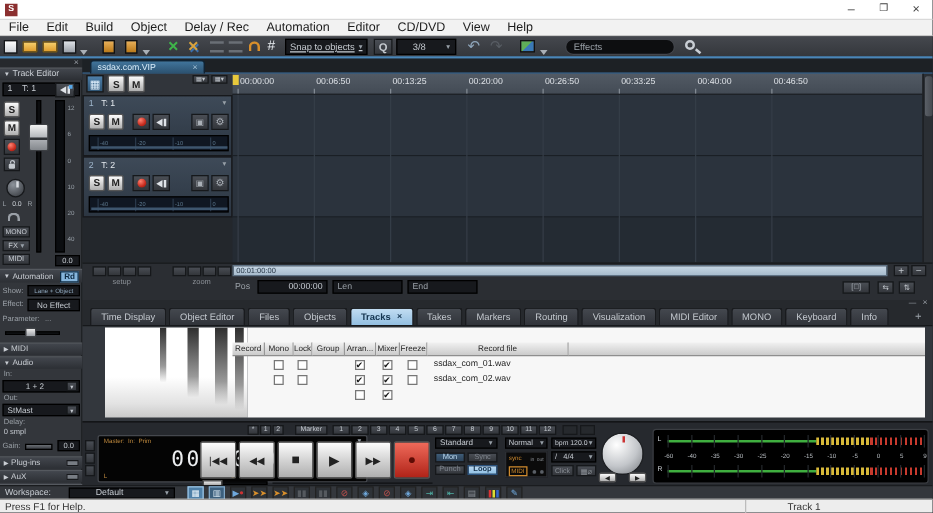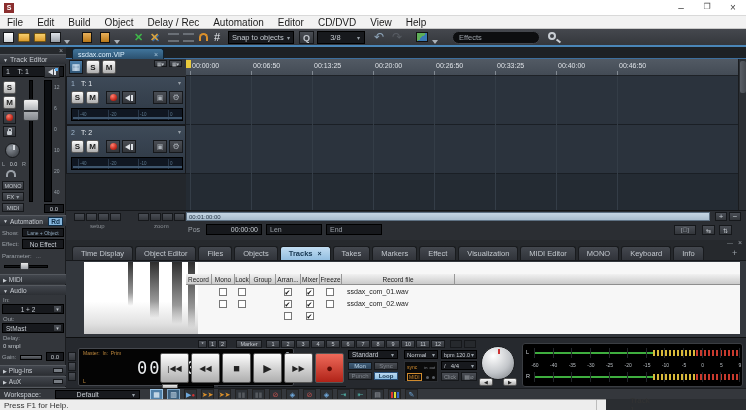--- a/index.html
+++ b/index.html
@@ -61,21 +61,21 @@
   <div class="abs" style="left:64px;top:11px;width:0;height:0;border-left:3px solid transparent;border-right:3px solid transparent;border-top:4px solid #aab0b7;"></div>
   <div class="abs" style="left:82px;top:3px;width:10px;height:11px;background:linear-gradient(#e8b05a,#b97818);border:1px solid #111;"></div>
   <div class="abs" style="left:100px;top:3px;width:10px;height:11px;background:linear-gradient(#e8b05a,#b97818);border:1px solid #111;"></div>
   <div class="abs" style="left:114px;top:11px;width:0;height:0;border-left:3px solid transparent;border-right:3px solid transparent;border-top:4px solid #aab0b7;"></div>
   <div class="abs" style="left:134px;top:2px;font-size:11px;font-weight:bold;color:#3fb54a;">✕</div>
   <div class="abs" style="left:150px;top:2px;font-size:11px;font-weight:bold;color:#d9a23c;text-shadow:1px 1px 0 #3a6fae;">✕</div>
   <div class="abs" style="left:168px;top:4px;width:11px;height:9px;border-top:2px solid #6a6f76;border-bottom:2px solid #6a6f76;"></div>
   <div class="abs" style="left:183px;top:4px;width:11px;height:9px;border-top:2px solid #6a6f76;border-bottom:2px solid #6a6f76;"></div>
   <div class="abs" style="left:199px;top:4px;width:9px;height:8px;border:2px solid #d98f2b;border-bottom:none;border-radius:5px 5px 0 0;"></div>
   <div class="abs" style="left:214px;top:2px;font-size:11px;color:#e8ecf0;">#</div>
-  <div class="abs inset" style="left:228px;top:2px;width:66px;height:13px;padding:0 3px;">
+  <div class="abs inset" style="left:228px;top:2px;width:66px;height:13px;padding:0 3px;text-decoration:underline;">
     <span style="font-size:7.5px;">Snap to objects</span>
     <span class="caret">▾</span>
   </div>
   <div class="abs dbtn" style="left:299px;top:2px;width:15px;height:13px;font-size:9px;font-weight:bold;">Q</div>
   <div class="abs inset" style="left:317px;top:2px;width:48px;height:13px;padding:0 4px;">
     <span style="font-size:7.5px;margin:0 auto;">3/8</span>
     <span class="caret">▾</span>
   </div>
   <div class="abs" style="left:374px;top:1px;font-size:12px;color:#8fa6bb;">↶</div>
   <div class="abs" style="left:392px;top:1px;font-size:12px;color:#585d64;">↷</div>
@@ -371,21 +371,21 @@
     <span style="margin:0 4px 0 5px;font-size:7px;color:#9aa0a7;line-height:4px;">×</span>
   </div>
   <div id="dockerTabs" class="abs flex" style="left:6px;top:6px;width:668px;height:14px;">
   <div class="dtab">Time Display</div>
       <div class="dtab">Object Editor</div>
       <div class="dtab">Files</div>
       <div class="dtab">Objects</div>
       <div class="dtab active">Tracks<span style="margin-left: 5px; font-size: 7px;">×</span></div>
       <div class="dtab">Takes</div>
       <div class="dtab">Markers</div>
-      <div class="dtab">Effect</div>
+      <div class="dtab">Routing</div>
       <div class="dtab">Visualization</div>
       <div class="dtab">MIDI Editor</div>
       <div class="dtab">MONO</div>
       <div class="dtab">Keyboard</div>
       <div class="dtab">Info</div>
     </div>
   <div class="abs" style="left:666px;top:8px;font-size:9px;color:#9aa0a7;">+</div>
 
   <div class="abs" style="left:0;top:20px;width:680px;height:77px;background:#33373d;border-top:1px solid #16181b;">
 
@@ -599,17 +599,17 @@
     <div class="micon" style="background:#2e3237;color:#8b9096;">▤</div>
     <div class="micon" style="background:#2e3237;">
       <span style="display:inline-block;width:2px;height:6px;background:#d33;"></span>
         <span style="display:inline-block;width:2px;height:6px;background:#dd3;margin-left:1px;"></span>
         <span style="display:inline-block;width:2px;height:6px;background:#36c;margin-left:1px;"></span>
     </div>
     <div class="micon" style="background:#2e3237;color:#6fa8dc;">✎</div>
   </div>
 </div>
 
-<div class="abs flex" style="left:0;top:399px;width:606px;height:11px;background:#ededed;border-top:1px solid #9d9d9d;">
+<div class="abs flex" style="left:0;top:399px;width:746px;height:11px;background:#ededed;border-top:1px solid #9d9d9d;">
   <span style="font-size:8px;color:#333;margin-left:4px;">Press F1 for Help.</span>
   <span style="position:absolute;left:596px;top:0;width:1px;height:11px;background:#bcbcbc;"></span>
   <span style="position:absolute;left:630px;font-size:8px;color:#333;">Track 1</span>
 </div>
 
 </body></html>

